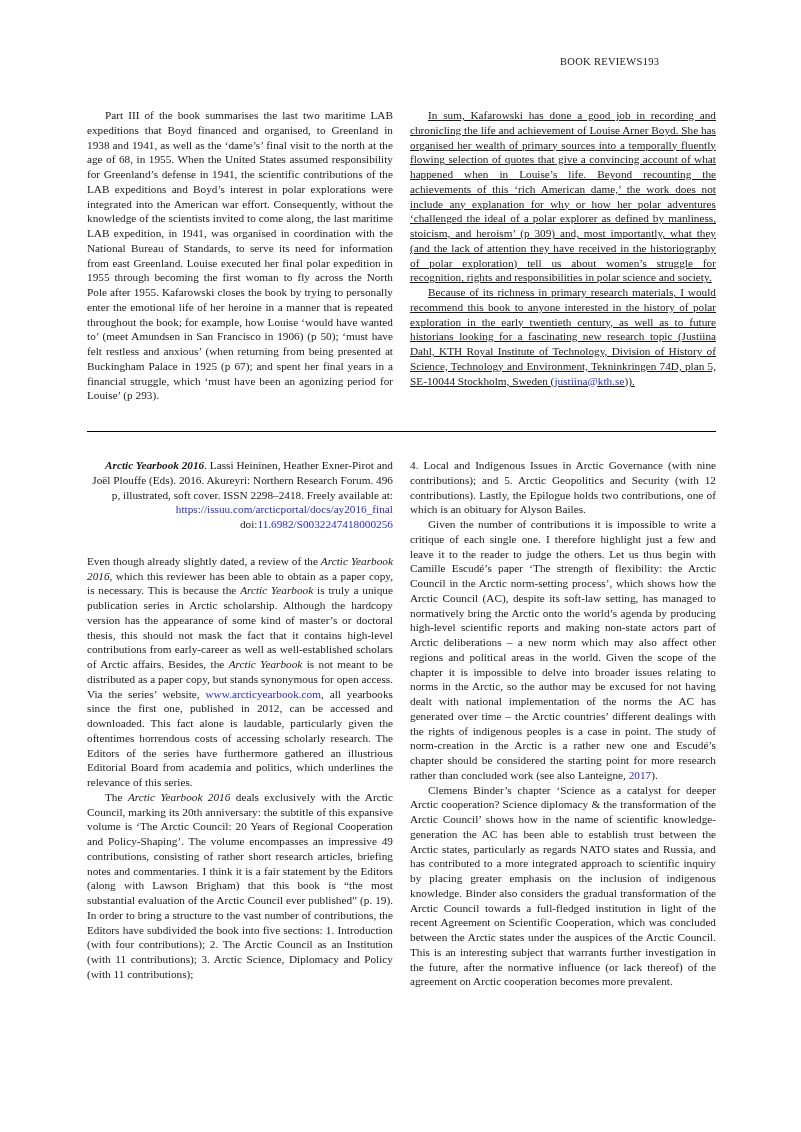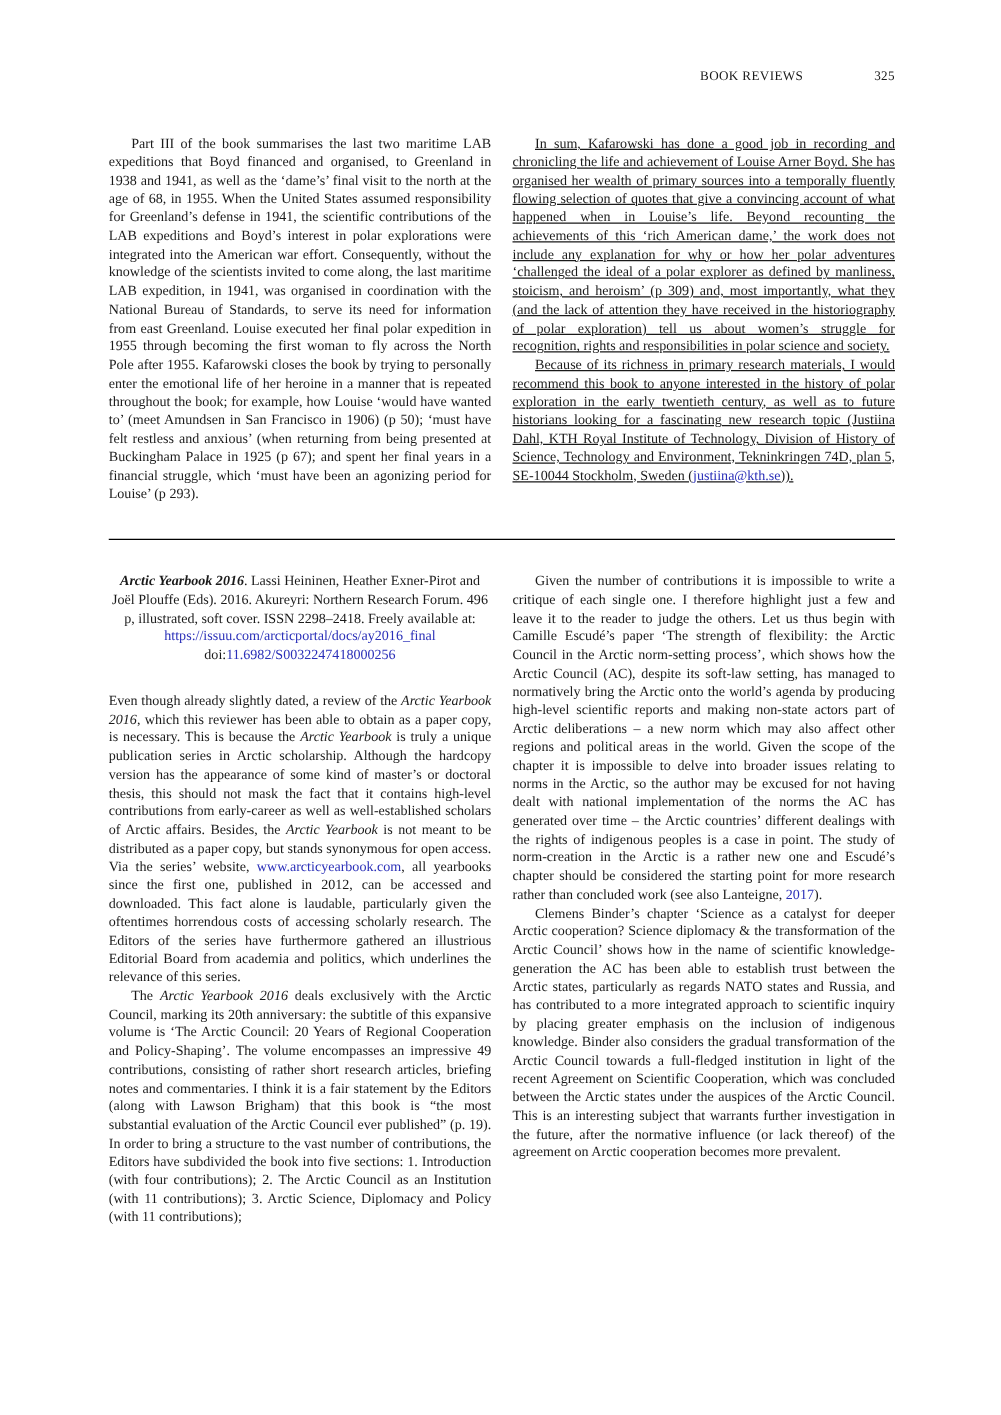--- a/index.html
+++ b/index.html
@@ -4,50 +4,50 @@
 <style>
   html, body { margin: 0; padding: 0; background: #ffffff; }
   body {
     width: 801px; height: 1132px; position: relative; overflow: hidden;
     font-family: "Liberation Serif", "DejaVu Serif", serif;
     color: #1a1a1a;
   }
   .running-head {
     position: absolute; top: 56px; left: 560px; width: 156px;
     font-size: 10.5px; letter-spacing: 0.3px;
-    display: flex; justify-content: space-between;
+    display: flex; 
   }
   .col {
     position: absolute; width: 306px;
     font-size: 11.25px; line-height: 14.75px;
     text-align: justify; hyphens: auto;
   }
   .col p { margin: 0; }
   .col p.indent { text-indent: 18px; }
   .col p.noindent { text-indent: 0; }
   .top-left { left: 87px; top: 108px; }
   .top-right { left: 410px; top: 108px; text-decoration: underline; }
   .bot-left { left: 87px; top: 458px; }
   .bot-right { left: 410px; top: 458px; }
   .rule {
     position: absolute; left: 87px; top: 431px; width: 629px; height: 0;
     border-top: 1.2px solid #000;
   }
   a, .link { color: #2a2fb8; text-decoration: none; }
-  .ref-block { margin-bottom: 22px; text-align: center; }
+  .ref-block { margin-bottom: 22px; text-align: right; }
   .ref-block .title { font-weight: bold; font-style: italic; }
   .ref-block .doi { }
   i { font-style: italic; }
 </style>
 </head>
 <body>
 
 <div class="running-head">
   <span>BOOK REVIEWS</span>
-  <span>325</span>
+  <span>193</span>
 </div>
 
 <div class="col top-left">
   <p class="indent">Part III of the book summarises the last two maritime LAB expeditions that Boyd financed and organised, to Greenland in 1938 and 1941, as well as the ‘dame’s’ final visit to the north at the age of 68, in 1955. When the United States assumed responsibility for Greenland’s defense in 1941, the scientific contributions of the LAB expeditions and Boyd’s interest in polar explorations were integrated into the American war effort. Consequently, without the knowledge of the scientists invited to come along, the last maritime LAB expedition, in 1941, was organised in coordination with the National Bureau of Standards, to serve its need for information from east Greenland. Louise executed her final polar expedition in 1955 through becoming the first woman to fly across the North Pole after 1955. Kafarowski closes the book by trying to personally enter the emotional life of her heroine in a manner that is repeated throughout the book; for example, how Louise ‘would have wanted to’ (meet Amundsen in San Francisco in 1906) (p 50); ‘must have felt restless and anxious’ (when returning from being presented at Buckingham Palace in 1925 (p 67); and spent her final years in a financial struggle, which ‘must have been an agonizing period for Louise’ (p 293).</p>
 </div>
 
 <div class="col top-right">
   <p class="indent">In sum, Kafarowski has done a good job in recording and chronicling the life and achievement of Louise Arner Boyd. She has organised her wealth of primary sources into a temporally fluently flowing selection of quotes that give a convincing account of what happened when in Louise’s life. Beyond recounting the achievements of this ‘rich American dame,’ the work does not include any explanation for why or how her polar adventures ‘challenged the ideal of a polar explorer as defined by manliness, stoicism, and heroism’ (p 309) and, most importantly, what they (and the lack of attention they have received in the historiography of polar exploration) tell us about women’s struggle for recognition, rights and responsibilities in polar science and society.</p>
   <p class="indent"><span>Because of its richness in primary research materials, I would recommend this book to anyone interested in the history of polar exploration in the early twentieth century, as well as to future historians looking for a fascinating new research topic (Justiina Dahl, KTH Royal Institute of Technology, Division of History of Science, Technology and Environment, Tekninkringen 74D, plan 5, SE-10044 Stockholm, Sweden (</span><a class="link">justiina@kth.se</a><span>)).</span></p>
 </div>
@@ -57,15 +57,16 @@
 <div class="col bot-left">
   <div class="ref-block">
     <span class="title">Arctic Yearbook 2016</span><span>. Lassi Heininen, Heather Exner-Pirot and Joël Plouffe (Eds). 2016. Akureyri: Northern Research Forum. 496 p, illustrated, soft cover. ISSN 2298–2418. Freely available at: </span><a class="link">https://issuu.com/arcticportal/docs/ay2016_final</a><br>
     <span class="doi">doi:</span><a class="link doi">11.6982/S0032247418000256</a>
   </div>
   <p class="noindent"><span>Even though already slightly dated, a review of the </span><i>Arctic Yearbook 2016</i><span>, which this reviewer has been able to obtain as a paper copy, is necessary. This is because the </span><i>Arctic Yearbook</i><span> is truly a unique publication series in Arctic scholarship. Although the hardcopy version has the appearance of some kind of master’s or doctoral thesis, this should not mask the fact that it contains high-level contributions from early-career as well as well-established scholars of Arctic affairs. Besides, the </span><i>Arctic Yearbook</i><span> is not meant to be distributed as a paper copy, but stands synonymous for open access. Via the series’ website, </span><a class="link">www.arcticyearbook.com</a><span>, all yearbooks since the first one, published in 2012, can be accessed and downloaded. This fact alone is laudable, particularly given the oftentimes horrendous costs of accessing scholarly research. The Editors of the series have furthermore gathered an illustrious Editorial Board from academia and politics, which underlines the relevance of this series.</span></p>
   <p class="indent"><span>The </span><i>Arctic Yearbook 2016</i><span> deals exclusively with the Arctic Council, marking its 20th anniversary: the subtitle of this expansive volume is ‘The Arctic Council: 20 Years of Regional Cooperation and Policy-Shaping’. The volume encompasses an impressive 49 contributions, consisting of rather short research articles, briefing notes and commentaries. I think it is a fair statement by the Editors (along with Lawson Brigham) that this book is “the most substantial evaluation of the Arctic Council ever published” (p. 19). In order to bring a structure to the vast number of contributions, the Editors have subdivided the book into five sections: 1. Introduction (with four contributions); 2. The Arctic Council as an Institution (with 11 contributions); 3. Arctic Science, Diplomacy and Policy (with 11 contributions);</span></p>
 </div>
 
 <div class="col bot-right">
+  <p class="noindent">4. Local and Indigenous Issues in Arctic Governance (with nine contributions); and 5. Arctic Geopolitics and Security (with 12 contributions). Lastly, the Epilogue holds two contributions, one of which is an obituary for Alyson Bailes.</p>
   <p class="indent"><span>Given the number of contributions it is impossible to write a critique of each single one. I therefore highlight just a few and leave it to the reader to judge the others. Let us thus begin with Camille Escudé’s paper ‘The strength of flexibility: the Arctic Council in the Arctic norm-setting process’, which shows how the Arctic Council (AC), despite its soft-law setting, has managed to normatively bring the Arctic onto the world’s agenda by producing high-level scientific reports and making non-state actors part of Arctic deliberations – a new norm which may also affect other regions and political areas in the world. Given the scope of the chapter it is impossible to delve into broader issues relating to norms in the Arctic, so the author may be excused for not having dealt with national implementation of the norms the AC has generated over time – the Arctic countries’ different dealings with the rights of indigenous peoples is a case in point. The study of norm-creation in the Arctic is a rather new one and Escudé’s chapter should be considered the starting point for more research rather than concluded work (see also Lanteigne, </span><a class="link">2017</a><span>).</span></p>
   <p class="indent">Clemens Binder’s chapter ‘Science as a catalyst for deeper Arctic cooperation? Science diplomacy &amp; the transformation of the Arctic Council’ shows how in the name of scientific knowledge-generation the AC has been able to establish trust between the Arctic states, particularly as regards NATO states and Russia, and has contributed to a more integrated approach to scientific inquiry by placing greater emphasis on the inclusion of indigenous knowledge. Binder also considers the gradual transformation of the Arctic Council towards a full-fledged institution in light of the recent Agreement on Scientific Cooperation, which was concluded between the Arctic states under the auspices of the Arctic Council. This is an interesting subject that warrants further investigation in the future, after the normative influence (or lack thereof) of the agreement on Arctic cooperation becomes more prevalent.</p>
 </div>
 
 </body></html>

